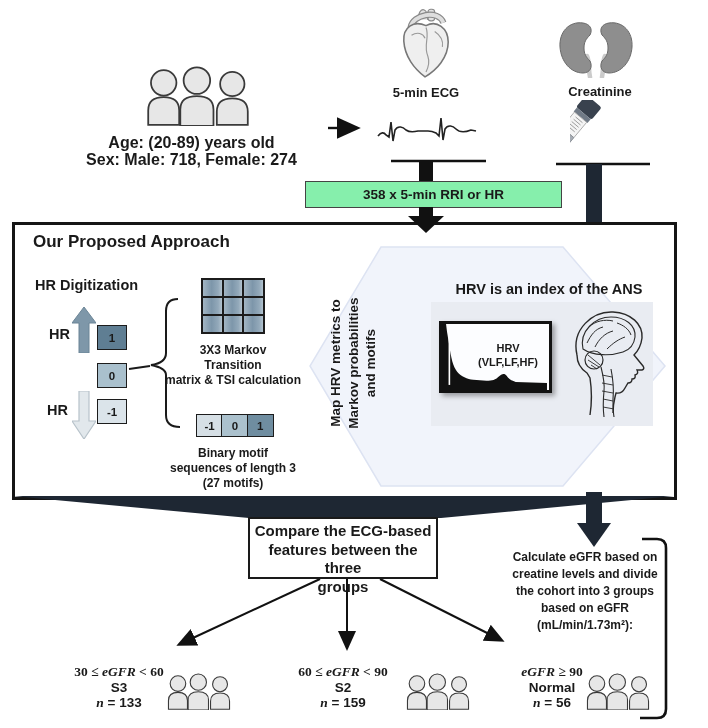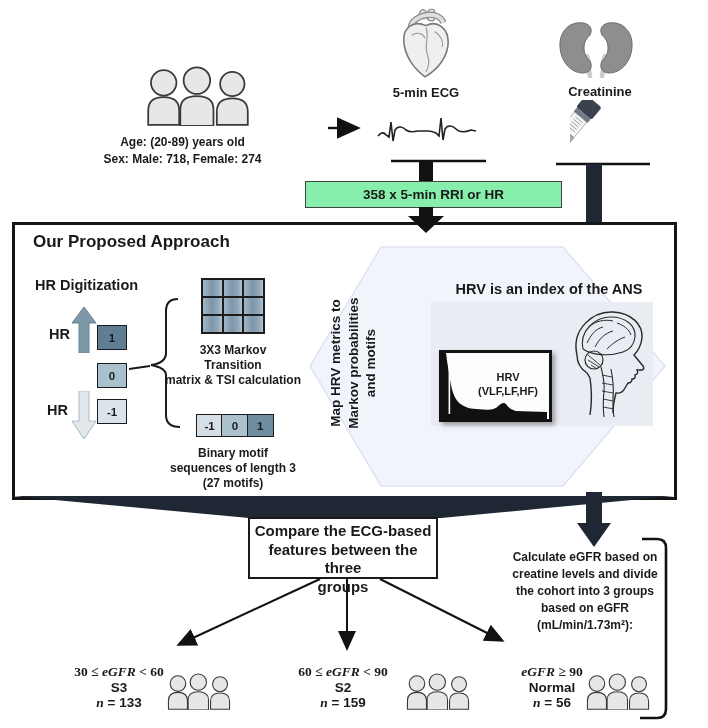--- a/index.html
+++ b/index.html
@@ -5,21 +5,21 @@
   html,body{margin:0;padding:0;background:#fff;}
   body{width:708px;height:728px;position:relative;overflow:hidden;
        font-family:"Liberation Sans",sans-serif;color:#1a1a1a;}
   .abs{position:absolute;}
   .ctr{text-align:center;}
   .bold{font-weight:bold;}
   svg{display:block;}
   .layer{position:absolute;left:0;top:0;width:708px;height:728px;pointer-events:none;}
   #layerA{z-index:0;} #approach-box{z-index:2;} #rri-box{z-index:3;}
   #layerB{z-index:4;} #compare-box{z-index:5;}
-  #cohort-text{left:55px;top:134px;width:255px;font-size:12px;font-weight:bold;line-height:17px;}
+  #cohort-text{left:64px;top:134px;width:255px;font-size:16px;font-weight:bold;line-height:17px;}
   #ecg-label{left:366px;top:85px;width:120px;font-size:13px;font-weight:bold;}
   #creatinine-label{left:558px;top:84px;width:84px;font-size:13px;font-weight:bold;}
   #rri-box{left:305px;top:181px;width:257px;height:27px;border:1.5px solid #444;background:#86efac;
            font-size:13.5px;font-weight:bold;line-height:26px;text-align:center;box-sizing:border-box;}
   #approach-box{left:12px;top:222px;width:659px;height:272px;border:3.5px solid #151515;background:#fff;box-sizing:content-box;}
   #approach-box .bg-svg{position:absolute;left:0;top:0;z-index:0;}
   #approach-box .fg{z-index:2;}
   #approach-title{left:18px;top:7px;font-size:17px;font-weight:bold;}
   #hrdig-heading{left:20px;top:52px;font-size:14.5px;font-weight:bold;}
   .hr-lbl{font-size:14.5px;font-weight:bold;}
@@ -31,21 +31,21 @@
   #markov-text{left:138px;top:118px;width:160px;font-size:12px;font-weight:bold;line-height:15px;}
   #motif-cells{left:181px;top:189px;display:flex;}
   .motif-cell{width:27px;height:23px;border:1.6px solid #1c1c1c;box-sizing:border-box;margin-right:-1.6px;
               font-size:11.5px;font-weight:bold;display:flex;align-items:center;justify-content:center;}
   #motif-text{left:138px;top:221px;width:160px;font-size:12px;font-weight:bold;line-height:15px;}
   #map-arrow-text{left:245px;top:110px;width:190px;height:56px;transform:rotate(-90deg);
                   font-size:13.5px;font-weight:bold;line-height:17.5px;text-align:center;}
   #ans-heading{left:428px;top:56px;width:212px;font-size:14.5px;font-weight:bold;}
   #ans-panel{left:416px;top:77px;width:222px;height:124px;background:#e9ecf2;}
   #hrv-plot{left:8px;top:19px;width:113px;height:72px;border:3.5px solid #121212;background:#fcfdff;
-            box-sizing:border-box;box-shadow:3px 3px 5px rgba(0,0,0,.35);margin-top:29px;}
+            box-sizing:border-box;box-shadow:3px 3px 5px rgba(0,0,0,.35);}
   #hrv-plot-text{left:24px;top:17px;width:84px;font-size:11px;font-weight:bold;line-height:14px;}
   #brain-wrap{left:130px;top:3px;width:92px;height:114px;}
   #compare-box{left:248px;top:517px;width:190px;height:62px;border:2.2px solid #1a1a1a;background:#fff;
                box-sizing:border-box;font-size:15px;font-weight:bold;line-height:18.5px;padding-top:3px;}
   #egfr-text{left:494px;top:549px;width:182px;font-size:12px;font-weight:bold;line-height:17px;}
   .group-text{width:162px;font-size:13.5px;line-height:15.5px;}
   .math{font-family:"Liberation Serif",serif;font-weight:bold;}
   .mathit{font-family:"Liberation Serif",serif;font-weight:bold;font-style:italic;}
   .stage{font-weight:bold;}
 </style>

